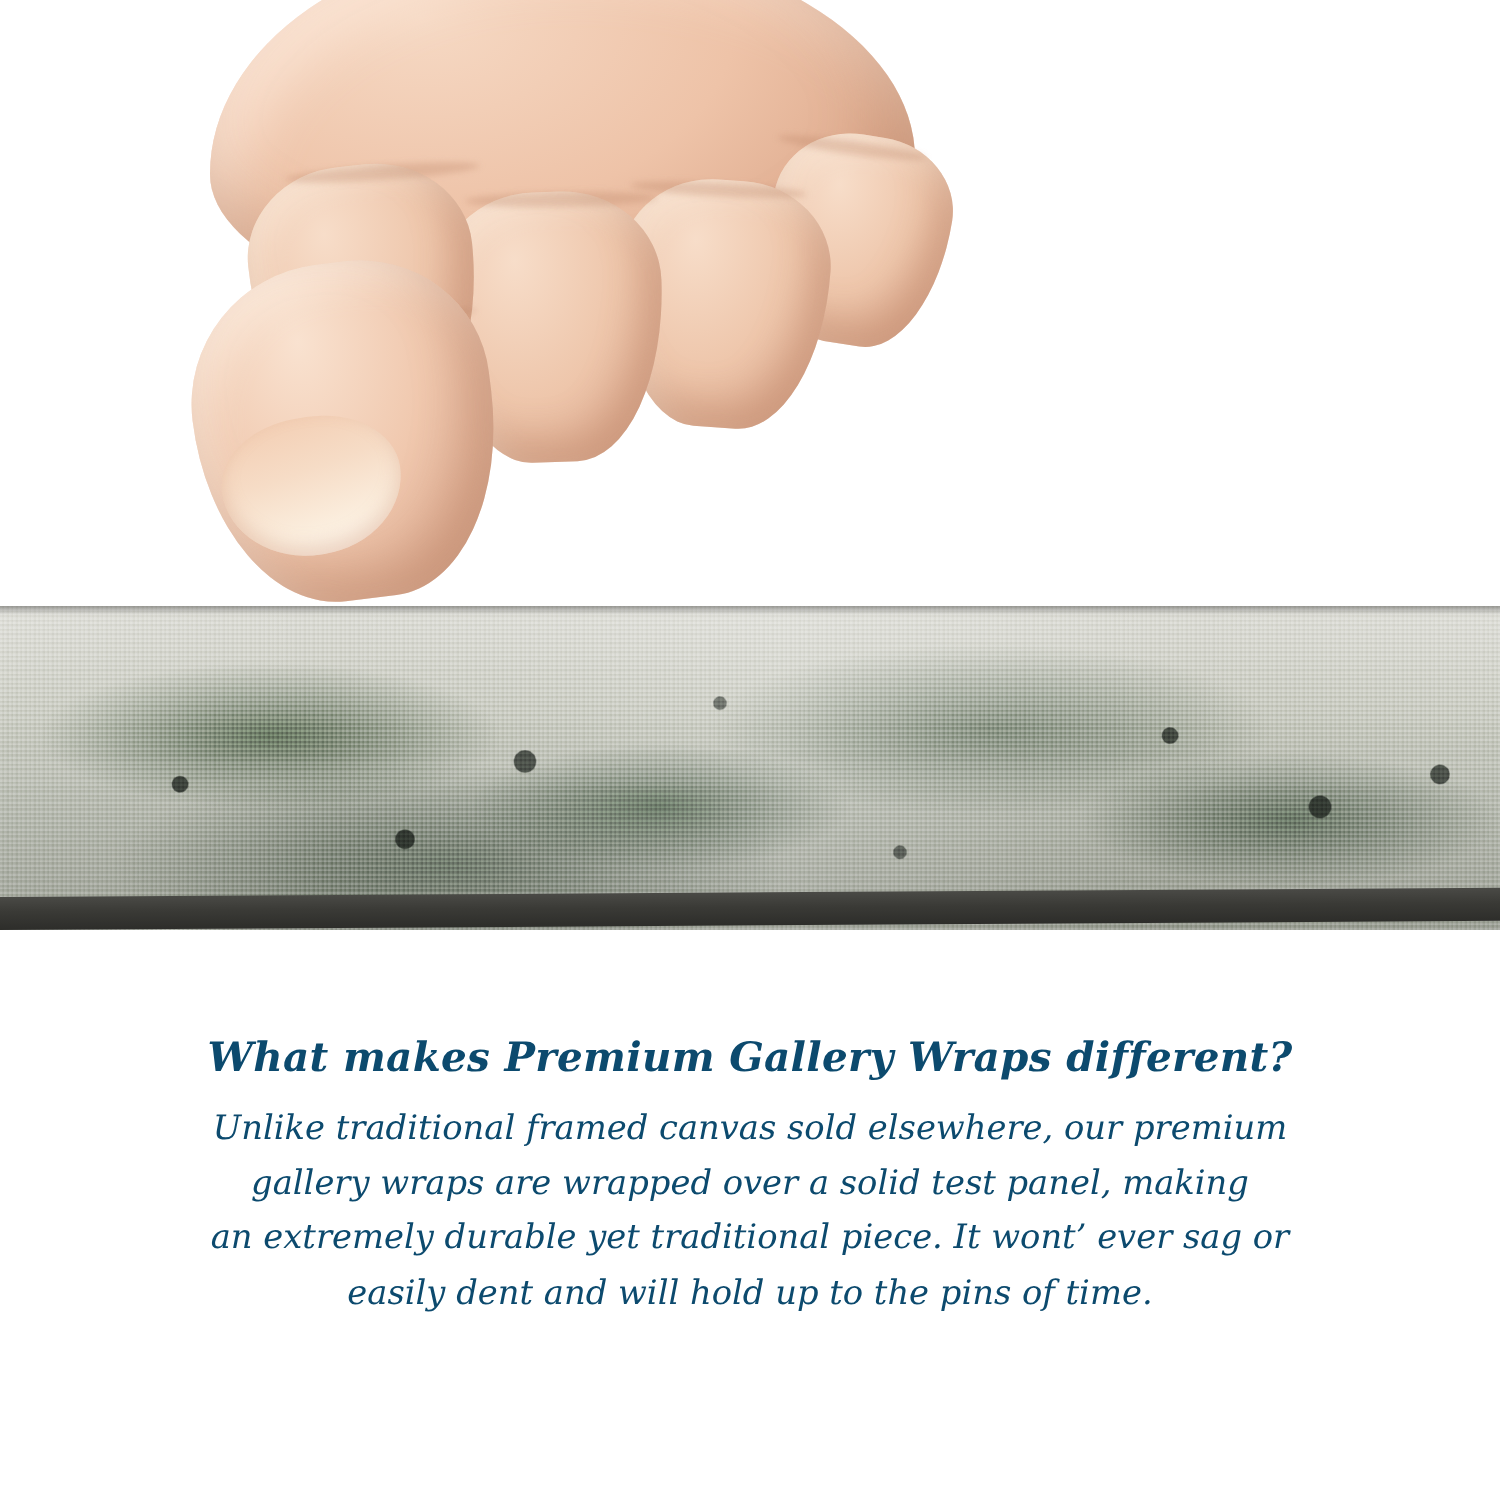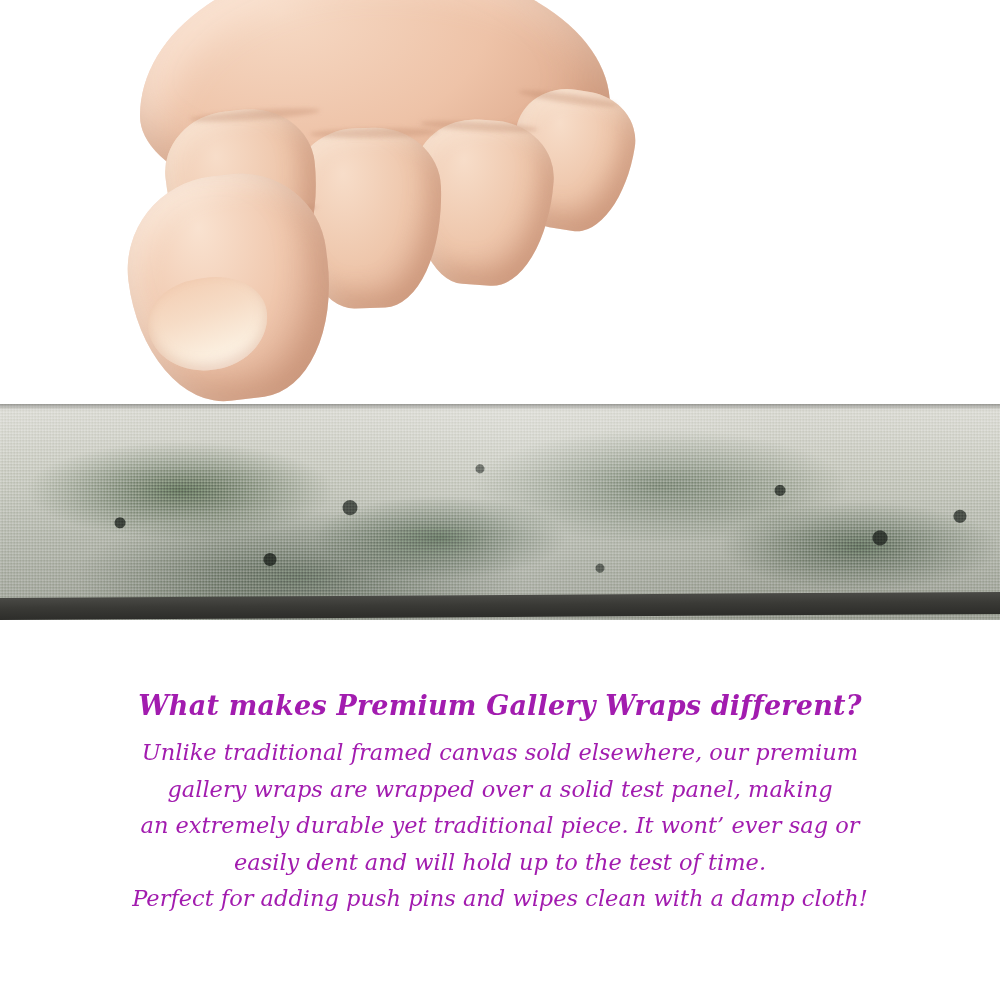--- a/index.html
+++ b/index.html
@@ -165,21 +165,21 @@
 
   
   .caption {
     position: absolute;
     left: 0;
     top: 690px;
     width: 1000px;
     text-align: center;
     font-family: "DejaVu Serif", serif;
     font-style: italic;
-    color: #a21caf;
+    color: #0c4a6e;
   }
   .caption-heading {
     font-size: 27px;
     font-weight: 700;
     letter-spacing: 0.2px;
     margin: 0 0 12px 0;
     line-height: 1.2;
   }
   .caption-body {
     font-size: 22.5px;
@@ -219,18 +219,17 @@
     </div>
 
   </div>
 
   <div class="caption">
     <h2 class="caption-heading">What makes Premium Gallery Wraps different?</h2>
     <p class="caption-body">
       <span class="line">Unlike traditional framed canvas sold elsewhere, our premium</span>
       <span class="line">gallery wraps are wrapped over a solid test panel, making</span>
       <span class="line">an extremely durable yet traditional piece. It wont’ ever sag or</span>
-      <span class="line">easily dent and will hold up to the test of time.</span>
-      <span class="line">Perfect for adding push pins and wipes clean with a damp cloth!</span>
+      <span class="line">easily dent and will hold up to the pins of time.</span>
     </p>
   </div>
 
 </div>
 
 </body></html>

